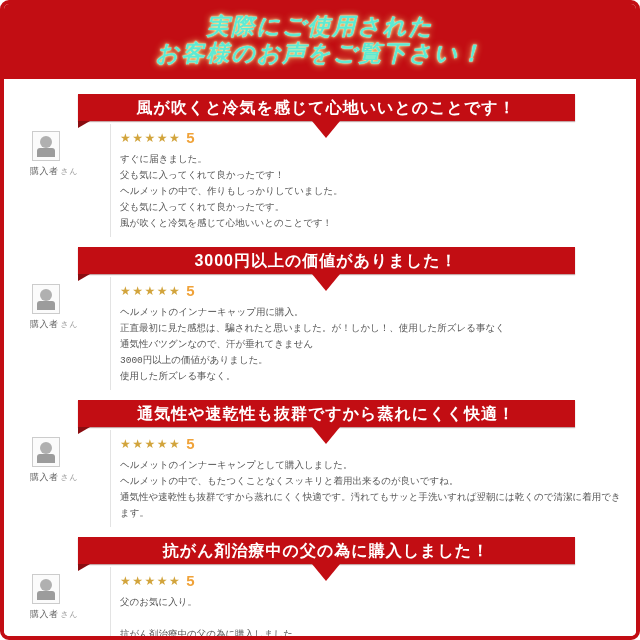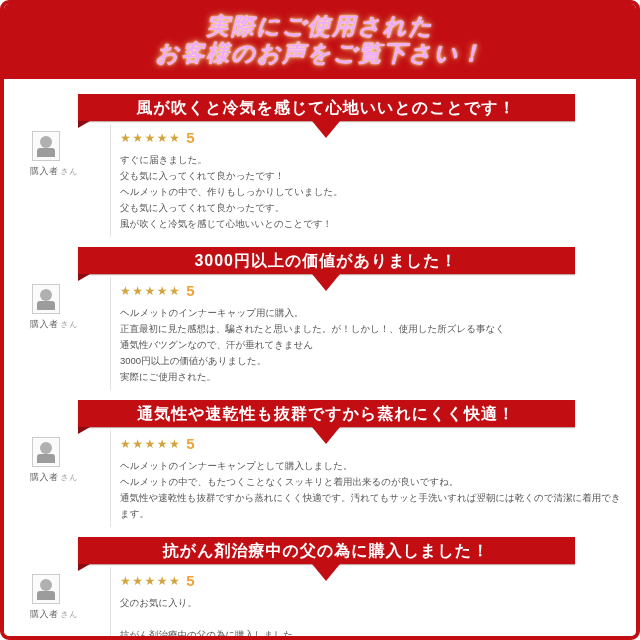--- a/index.html
+++ b/index.html
@@ -19,21 +19,21 @@
     background: #c20d13;
     text-align: center;
     padding: 9px 0 12px;
   }
   .header .hline {
     font-size: 23px;
     font-weight: bold;
     font-style: italic;
     letter-spacing: 2px;
     line-height: 27px;
-    color: #f0abfc;
+    color: #5eead4;
     text-shadow: 0 0 3px #fff6b3, 0 0 7px #f3e57a, 0 0 1px #fffde0;
   }
 
   
   .content { padding: 15px 0 0; background: #ffffff; }
 
   .review { margin-bottom: 10px; padding-left: 12px; }
 
   .banner-wrap {
     position: relative;
@@ -140,20 +140,21 @@
     font-weight: bold;
     margin-left: 5px;
     vertical-align: -1px;
   }
   .review-line {
     font-size: 9.5px;
     line-height: 16px;
     min-height: 16px;
     color: #555555;
     letter-spacing: 0;
+    font-family: Liberation Mono, monospace;
   }
 </style>
 </head>
 <body>
 
 <div class="page">
 
   <div class="header">
     <div class="hline">実際にご使用された</div>
     <div class="hline">お客様のお声をご覧下さい！</div>
@@ -199,21 +200,21 @@
           <div class="reviewer-name"><span>購入者</span><span class="suffix">さん</span></div>
         </div>
         <div class="review-main">
           <div class="stars-row">
             <span class="stars">★★★★★</span><span class="rating">5</span>
           </div>
           <div class="review-line">ヘルメットのインナーキャップ用に購入。</div>
           <div class="review-line">正直最初に見た感想は、騙されたと思いました。が！しかし！、使用した所ズレる事なく</div>
           <div class="review-line">通気性バツグンなので、汗が垂れてきません</div>
           <div class="review-line">3000円以上の価値がありました。</div>
-          <div class="review-line">実際にご使用された。</div>
+          <div class="review-line">使用した所ズレる事なく。</div>
         </div>
       </div>
     </div>
 
     <div class="review">
       <div class="banner-wrap">
         <div class="banner">通気性や速乾性も抜群ですから蒸れにくく快適！</div>
       </div>
       <div class="review-body">
         <div class="reviewer-col">

